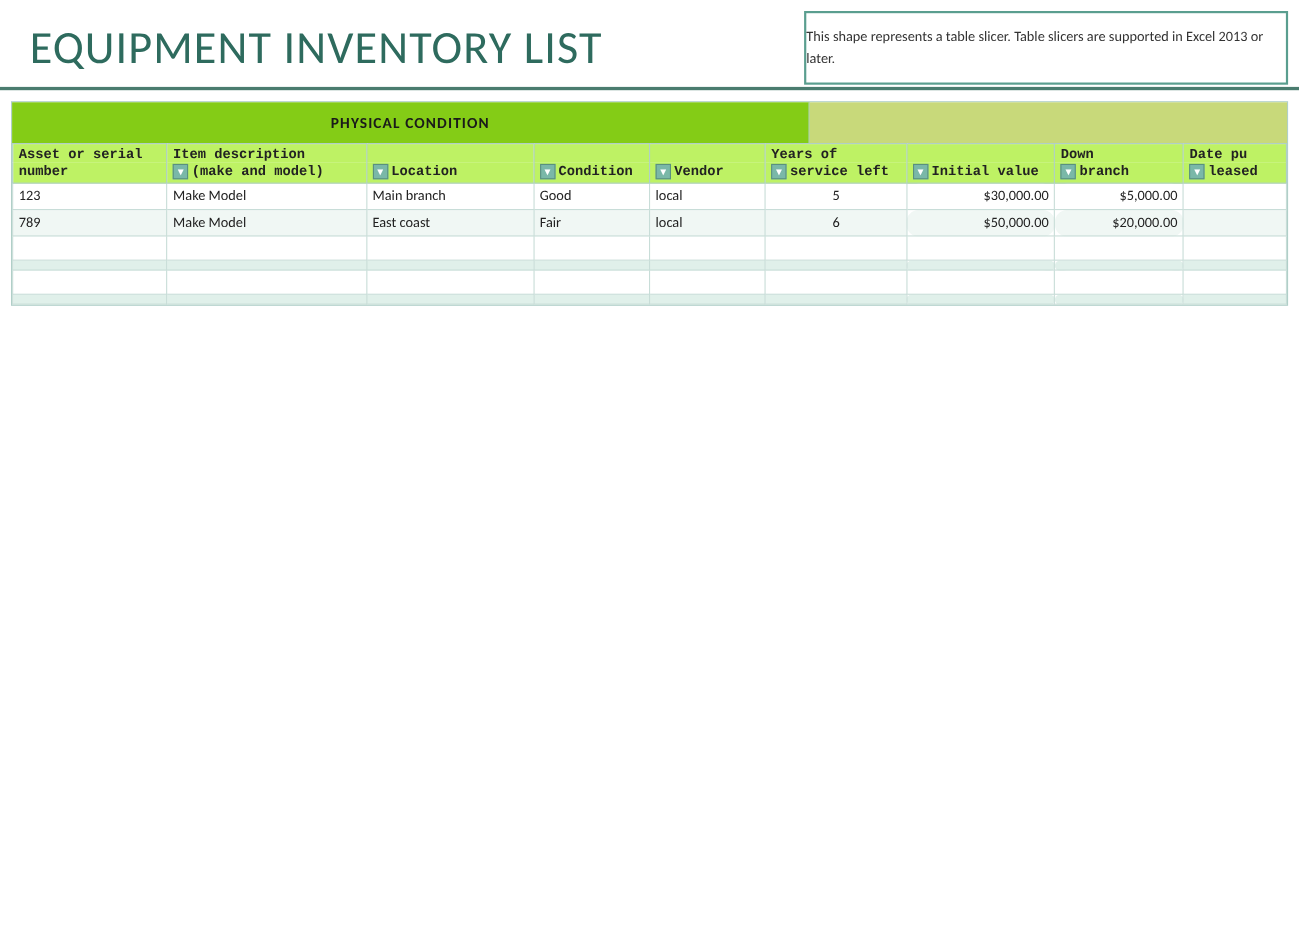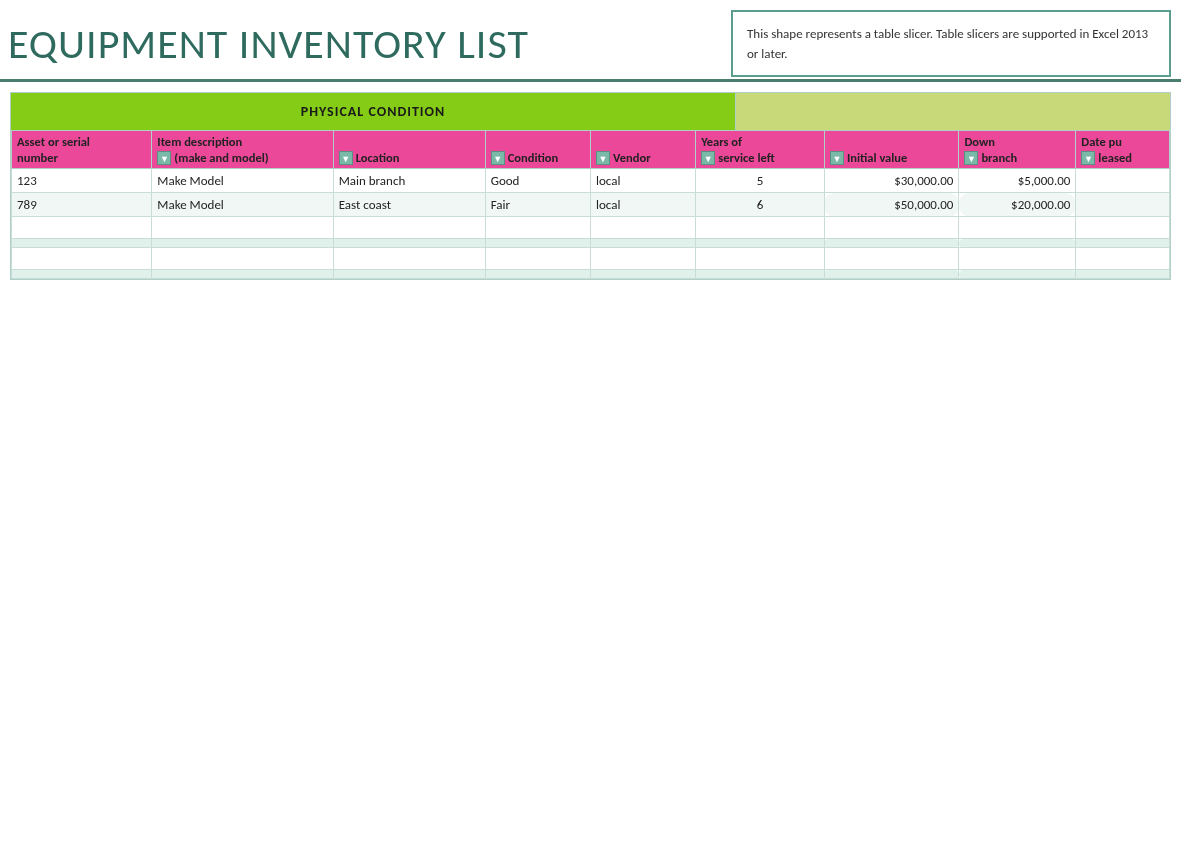--- a/index.html
+++ b/index.html
@@ -9,21 +9,21 @@
       font-size: 13px;
       color: #222;
       width: 1181px;
       min-height: 841px;
       position: relative;
       overflow-x: hidden;
     }
 
     
     .header-area {
-      padding: 18px 20px 10px 8px;
+      padding: 18px 20px 10px 27px;
       border-bottom: 3px solid #4a7c6f;
       margin-bottom: 10px;
       display: flex;
       align-items: flex-end;
     }
     .title {
       font-size: 42px;
       font-weight: 300;
       color: #2e6b5e;
       letter-spacing: 1px;
@@ -31,21 +31,21 @@
     }
 
     
     .slicer-box {
       position: absolute;
       top: 10px;
       right: 10px;
       width: 440px;
       border: 2px solid #5a9e8f;
       background: #fff;
-      padding: 12px 14px;
+      padding: 12px 0;
       font-size: 13px;
       color: #333;
       line-height: 1.5;
     }
 
     
     .table-wrapper {
       margin: 0 10px;
       border: 1px solid #b0cfc8;
     }
@@ -73,27 +73,28 @@
 
     
     table {
       width: 100%;
       border-collapse: collapse;
       table-layout: fixed;
     }
 
     thead tr.header-row-1 th,
     thead tr.header-row-2 th {
-      background: #ec4899;
+      background: #bef264;
       text-align: left;
       padding: 3px 5px;
       font-weight: 700;
       font-size: 12.5px;
       border: 1px solid #b0cfc8;
       vertical-align: bottom;
+      font-family: Liberation Mono, monospace;
     }
 
     thead tr.header-row-1 th {
       border-bottom: none;
       padding-bottom: 0;
     }
     thead tr.header-row-2 th {
       border-top: none;
       padding-top: 1px;
     }

